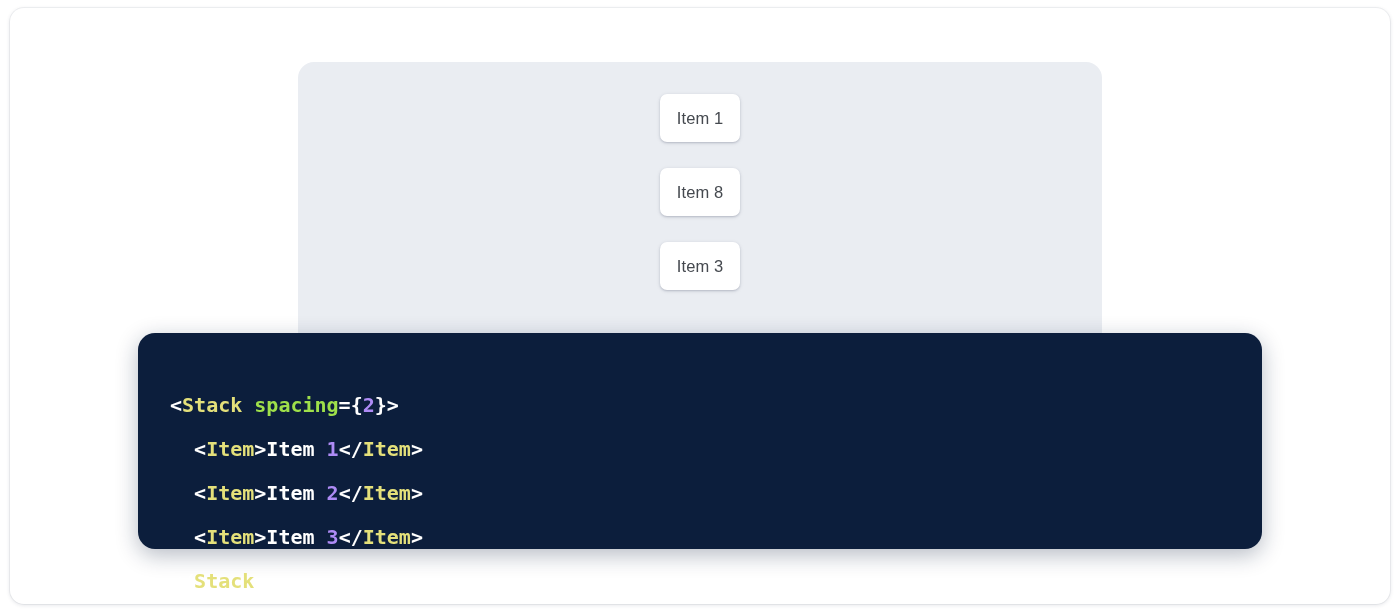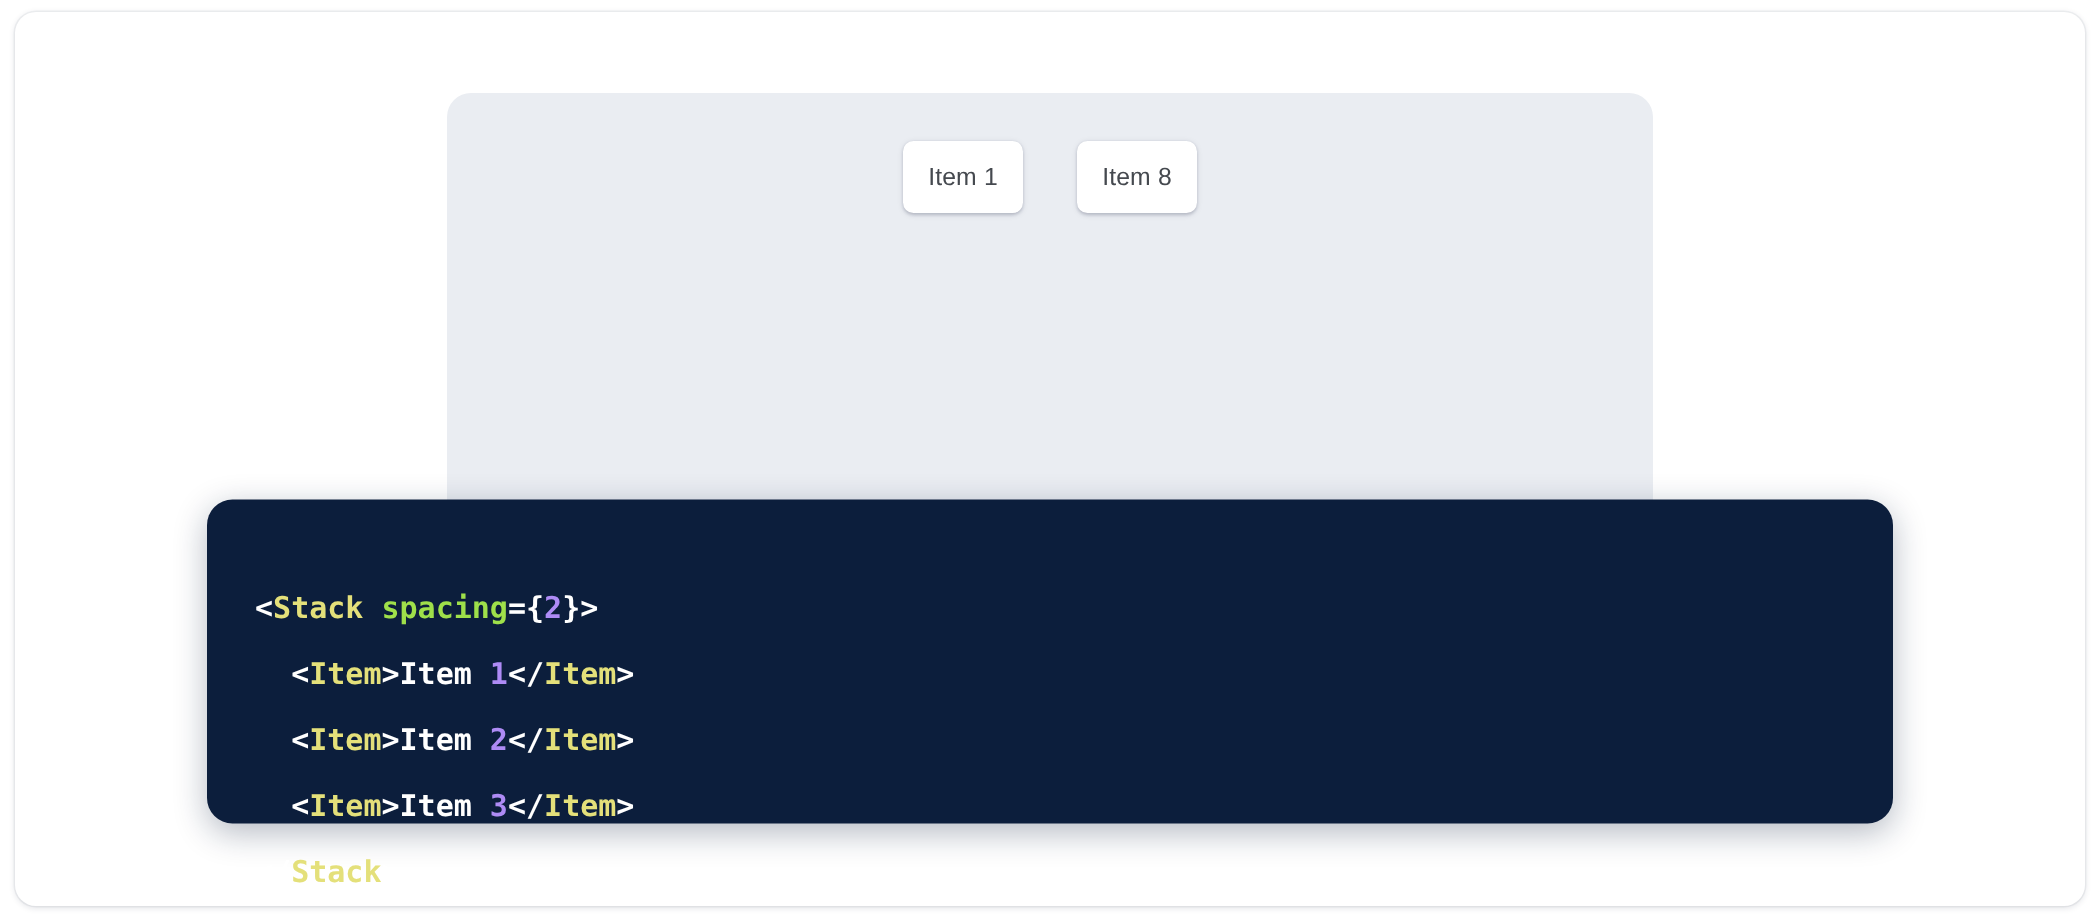--- a/index.html
+++ b/index.html
@@ -39,22 +39,23 @@
     border-radius: 16px;
     display: flex;
     flex-direction: column;
     align-items: center;
     padding-top: 32px;
     box-sizing: border-box;
   }
 
   #stack-demo {
     display: flex;
+    flex-direction: column;
     align-items: center;
-    gap: 36px;
+    gap: 26px;
   }
 
   .stack-item {
     width: 80px;
     height: 48px;
     background: #ffffff;
     border-radius: 7px;
     display: flex;
     align-items: center;
     justify-content: center;
@@ -96,20 +97,21 @@
 </style>
 </head>
 <body>
 
 <div id="page-card">
 
   <div id="preview-panel">
     <div id="stack-demo">
         <div class="stack-item">Item 1</div>
         <div class="stack-item">Item 8</div>
+        <div class="stack-item">Item 3</div>
       </div>
   </div>
 
   <div id="code-panel">
     <pre id="code-block"><span class="tok-punct">&lt;</span><span class="tok-tag">Stack</span><span class="tok-text"> </span><span class="tok-attr">spacing</span><span class="tok-punct">={</span><span class="tok-num">2</span><span class="tok-punct">}&gt;</span>
   <span class="tok-punct">&lt;</span><span class="tok-tag">Item</span><span class="tok-punct">&gt;</span><span class="tok-text">Item </span><span class="tok-num">1</span><span class="tok-punct">&lt;/</span><span class="tok-tag">Item</span><span class="tok-punct">&gt;</span>
   <span class="tok-punct">&lt;</span><span class="tok-tag">Item</span><span class="tok-punct">&gt;</span><span class="tok-text">Item </span><span class="tok-num">2</span><span class="tok-punct">&lt;/</span><span class="tok-tag">Item</span><span class="tok-punct">&gt;</span>
   <span class="tok-punct">&lt;</span><span class="tok-tag">Item</span><span class="tok-punct">&gt;</span><span class="tok-text">Item </span><span class="tok-num">3</span><span class="tok-punct">&lt;/</span><span class="tok-tag">Item</span><span class="tok-punct">&gt;</span>
 <span class="tok-punct">&lt;/</span><span class="tok-tag">Stack</span><span class="tok-punct">&gt;</span></pre>
   </div>

